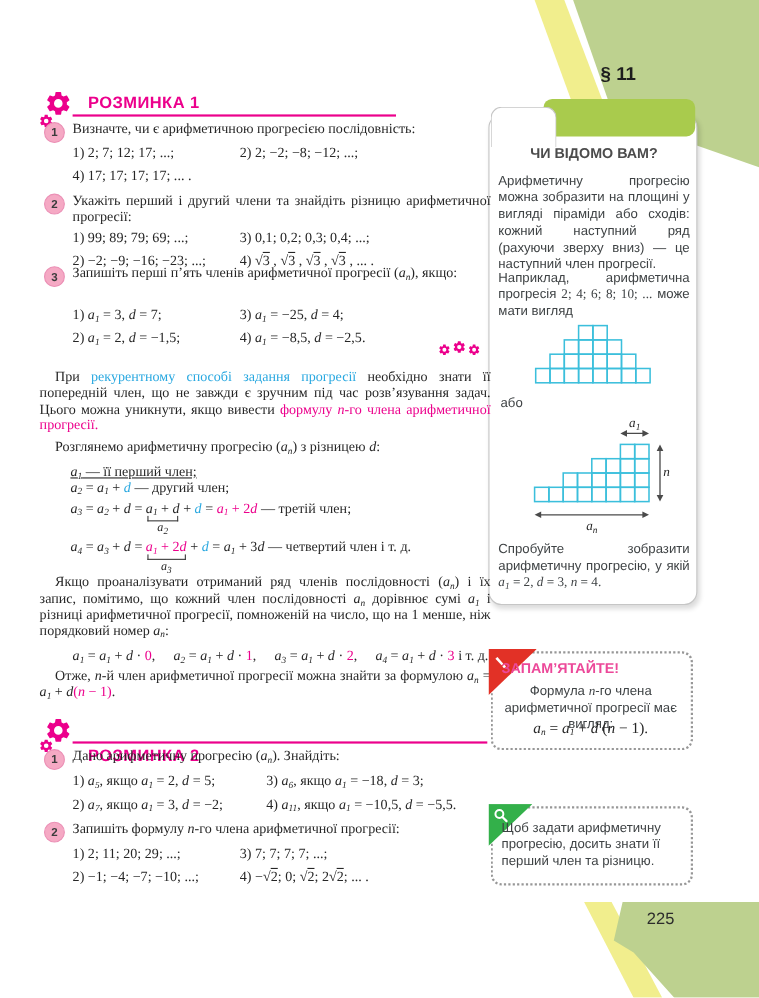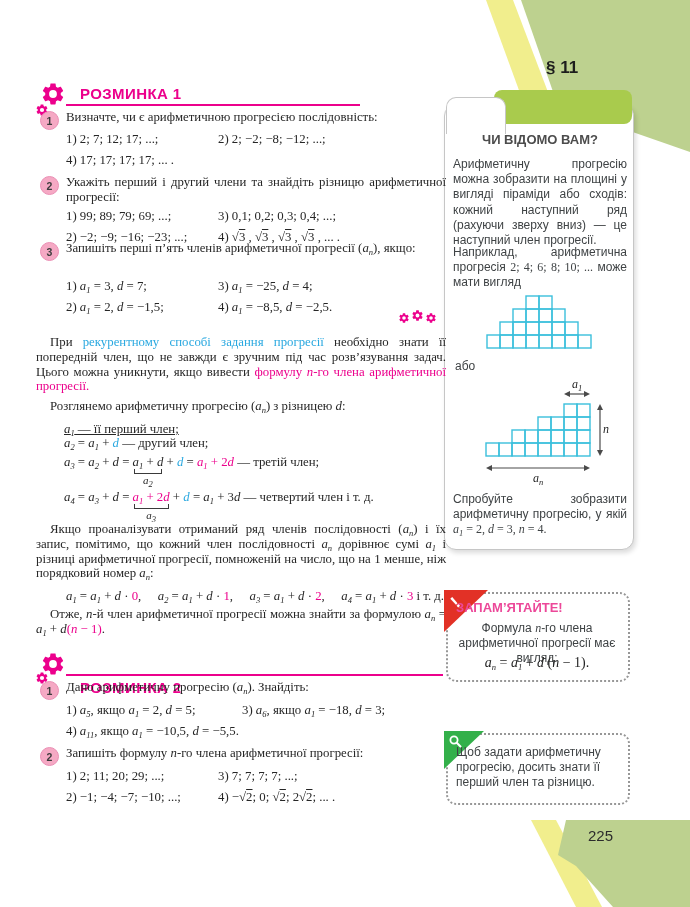--- a/index.html
+++ b/index.html
@@ -177,20 +177,21 @@
       <use href="#gearpath"></use>
     </svg>
   <div id="w2-title" class="abs whdr">РОЗМИНКА 2</div>
   <div id="w2-line" class="abs hline"></div>
 
   <div id="w2i1-badge" class="abs badge">1</div>
   <div id="w2i1-prompt" class="abs prompt"><span>Дано арифметичну прогресію (</span><span class="it">a<sub class="it">n</sub></span><span>). Знайдіть:</span></div>
   <div id="w2i1-opts" class="abs opts wide">
     <div><span>1) </span><span class="it">a<sub>5</sub></span><span>, якщо </span><span class="it">a<sub>1</sub></span><span> = 2, </span><span class="it">d</span><span> = 5;</span></div>
     <div><span>3) </span><span class="it">a<sub>6</sub></span><span>, якщо </span><span class="it">a<sub>1</sub></span><span> = −18, </span><span class="it">d</span><span> = 3;</span></div>
+    <div><span>2) </span><span class="it">a<sub>7</sub></span><span>, якщо </span><span class="it">a<sub>1</sub></span><span> = 3, </span><span class="it">d</span><span> = −2;</span></div>
     <div><span>4) </span><span class="it">a<sub>11</sub></span><span>, якщо </span><span class="it">a<sub>1</sub></span><span> = −10,5, </span><span class="it">d</span><span> = −5,5.</span></div>
   </div>
 
   <div id="w2i2-badge" class="abs badge">2</div>
   <div id="w2i2-prompt" class="abs prompt"><span>Запишіть формулу </span><span class="it">n</span><span>-го члена арифметичної прогресії:</span></div>
   <div id="w2i2-opts" class="abs opts">
     <div><span>1) 2; 11; 20; 29; ...;</span></div>
     <div><span>3) 7; 7; 7; 7; ...;</span></div>
     <div><span>2) −1; −4; −7; −10; ...;</span></div>
     <div><span>4) −</span><span class="rad">√<span class="ol">2</span></span><span>; 0; </span><span class="rad">√<span class="ol">2</span></span><span>; 2</span><span class="rad">√<span class="ol">2</span></span><span>; ... .</span></div>

